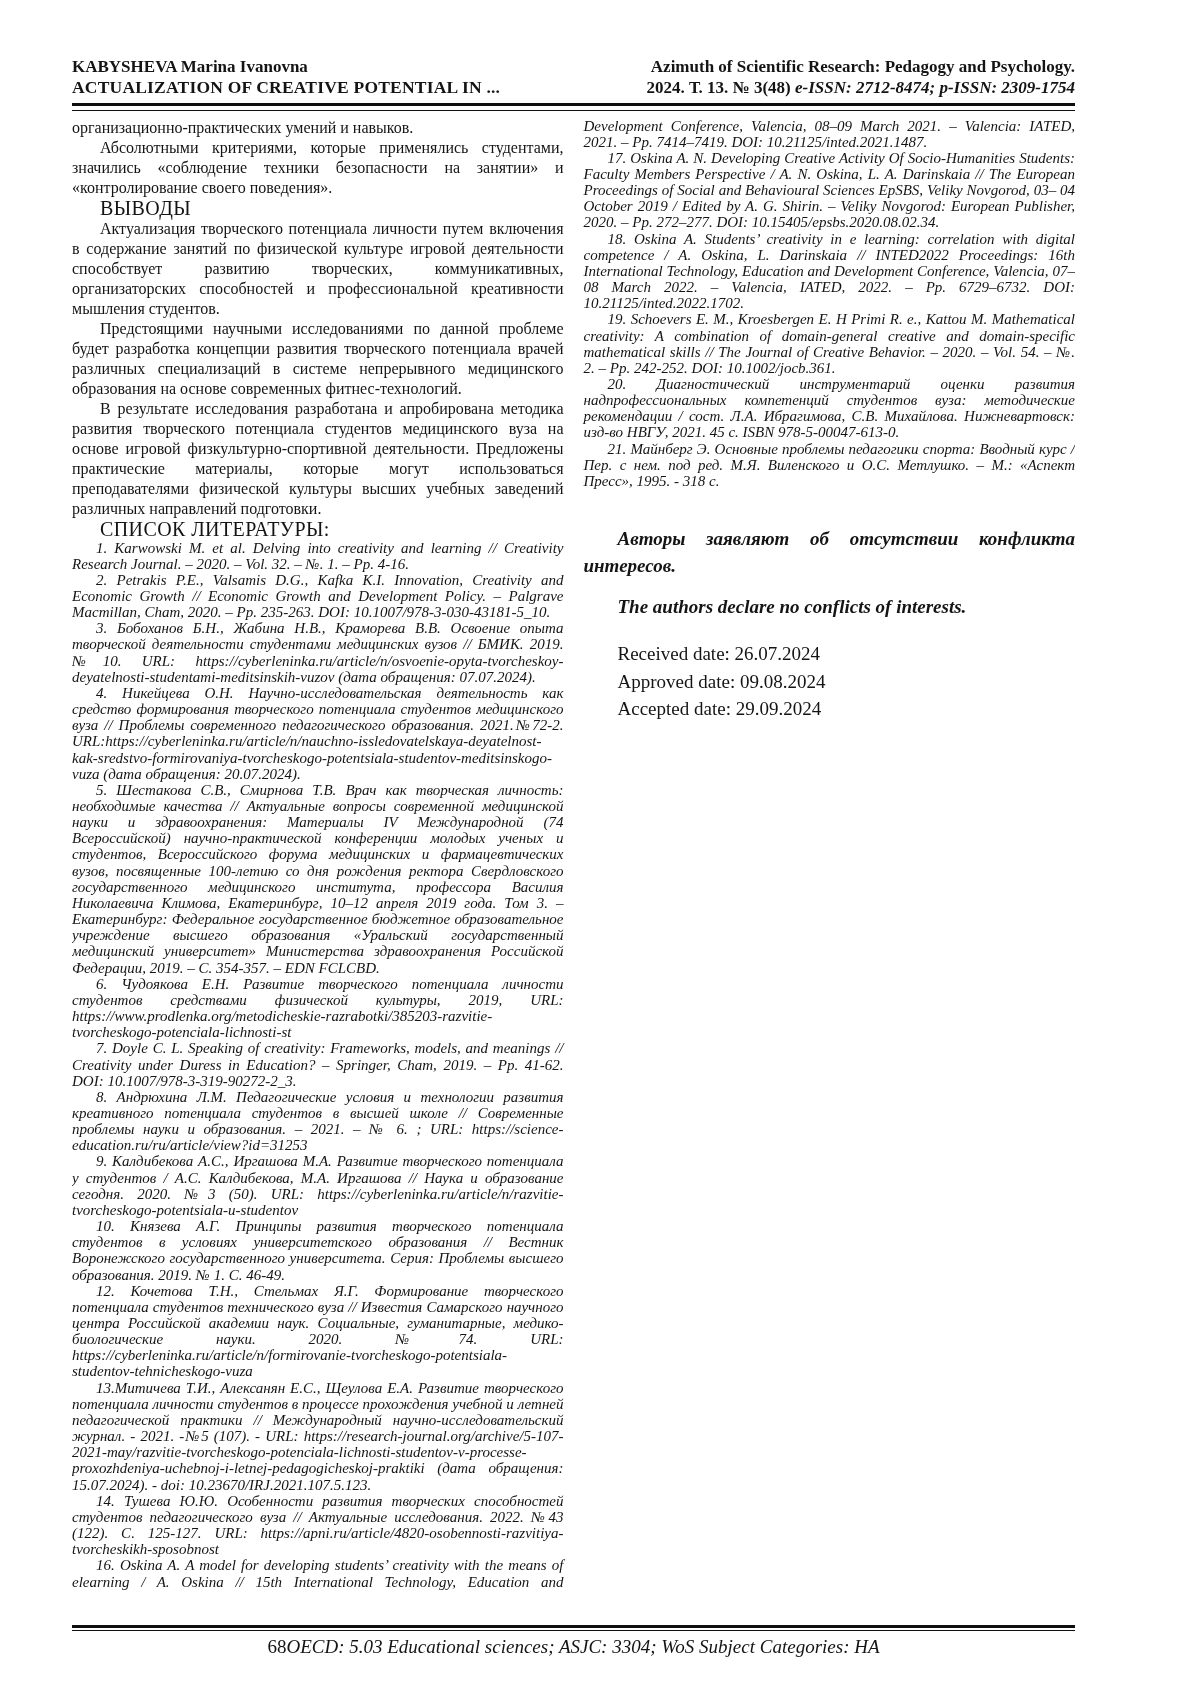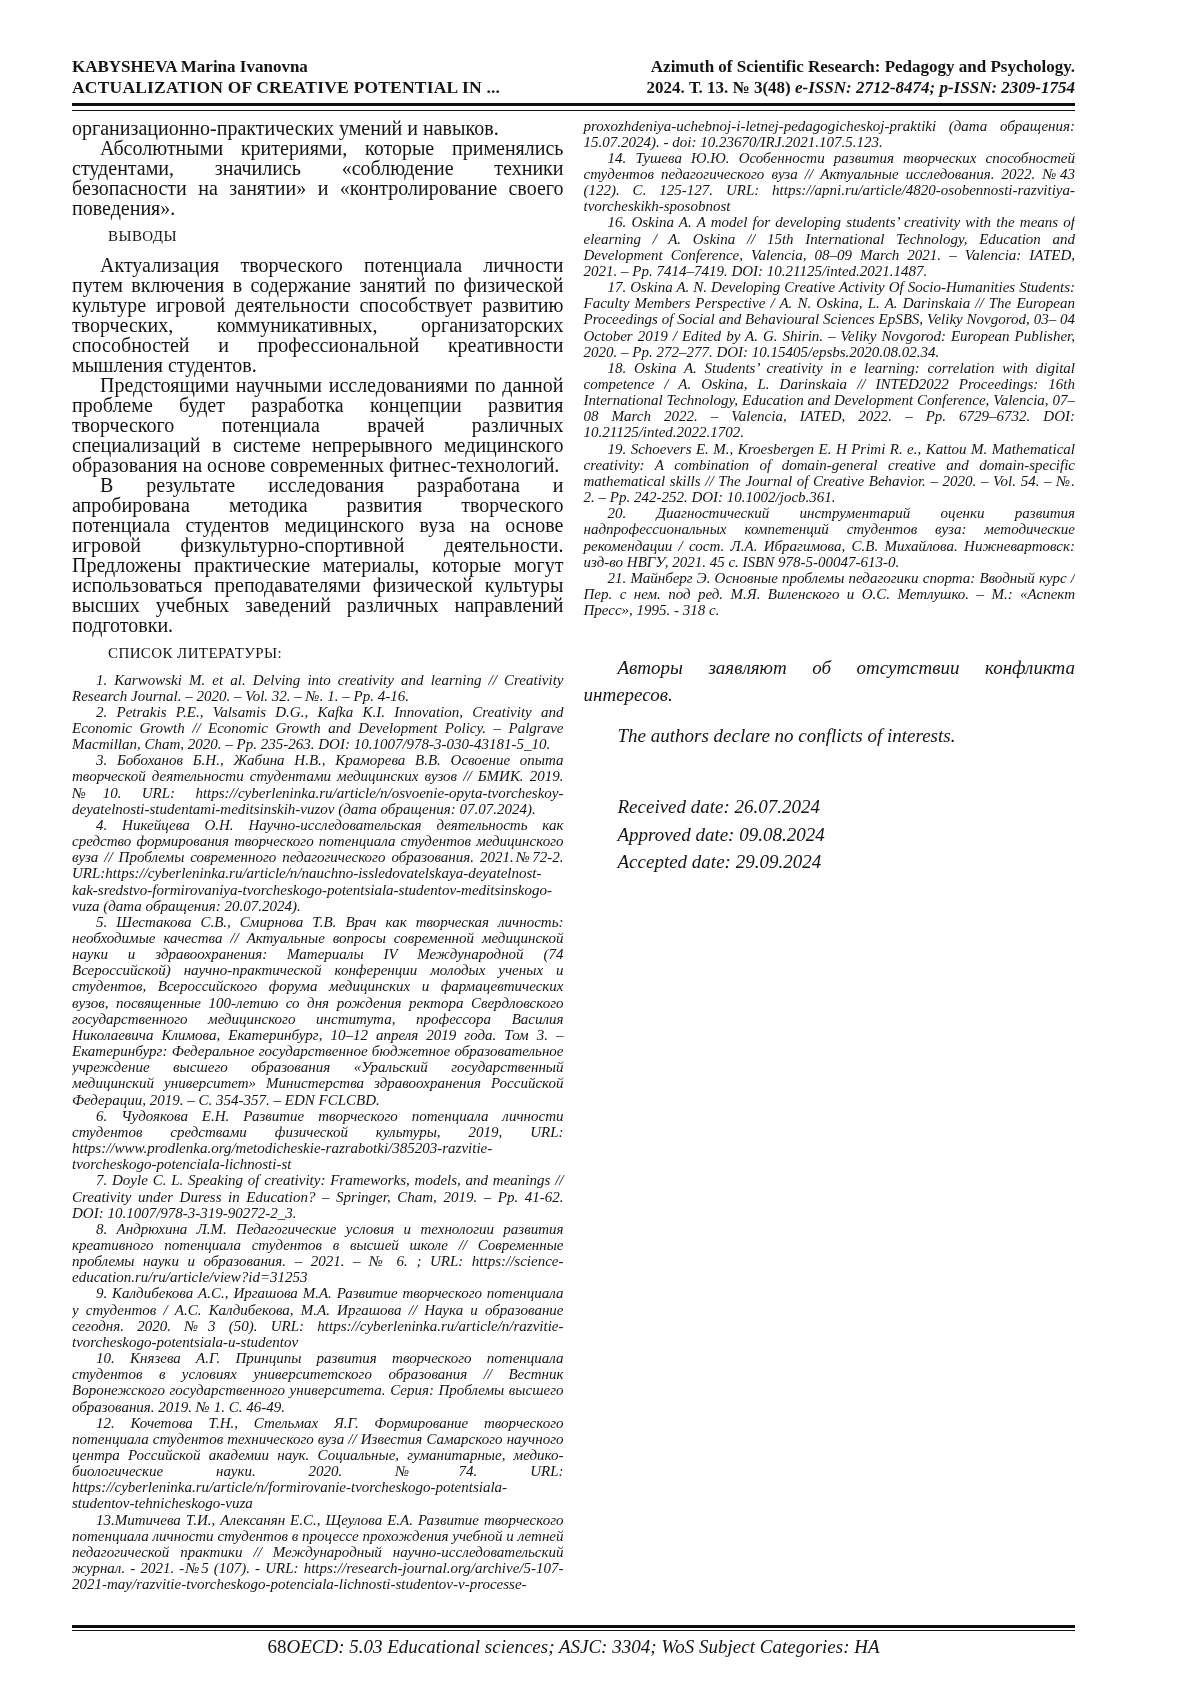--- a/index.html
+++ b/index.html
@@ -22,27 +22,27 @@
   .issue-issn{font-style:italic;}
   
   .double-rule{border-top:3.5px solid #0e0e0e;border-bottom:1.5px solid #0e0e0e;height:3.5px;}
   .footer-rule{border-top:3.5px solid #0e0e0e;border-bottom:1.8px solid #0e0e0e;height:2.5px;margin-top:10px;}
   
   .content{
     margin-top:7px;height:1497px;
     column-count:2;column-gap:20px;column-fill:auto;overflow:hidden;
     text-align:justify;
   }
-  .body-text{font-size:20px;line-height:20px;margin:0;text-indent:28px;}
+  .body-text{font-size:16px;line-height:20px;margin:0;text-indent:28px;}
   .no-indent{text-indent:0;}
-  .section-heading{font-size:15px;line-height:21px;margin:8px;text-indent:28px;letter-spacing:.4px;}
+  .section-heading{font-size:20px;line-height:21px;margin:0;text-indent:28px;letter-spacing:.4px;}
   .ref{font-size:15px;line-height:16.15px;font-style:italic;margin:0;text-indent:24px;word-break:break-word;}
-  .conflict{font-style:italic;font-size:19px;line-height:27px;margin:36px 0 0 0;text-indent:34px;}
+  .conflict{font-style:italic;font-size:19px;line-height:27px;margin:36px 0 0 0;text-indent:34px;font-weight:bold;}
   .conflict.en{margin-top:14px;}
-  .dates{margin-top:44px;font-style:italic;font-size:19px;line-height:27.5px;}
+  .dates{margin-top:20px;font-size:19px;line-height:27.5px;}
   .dates p{margin:0 0 0 34px;text-indent:0;}
   
   .footer{display:flex;justify-content:center;align-items:baseline;font-size:19px;margin-top:5px;}
   .page-num{font-style:normal;}
   .classification{font-style:italic;}
 </style>
 </head>
 <body>
 
 <div class="page">

